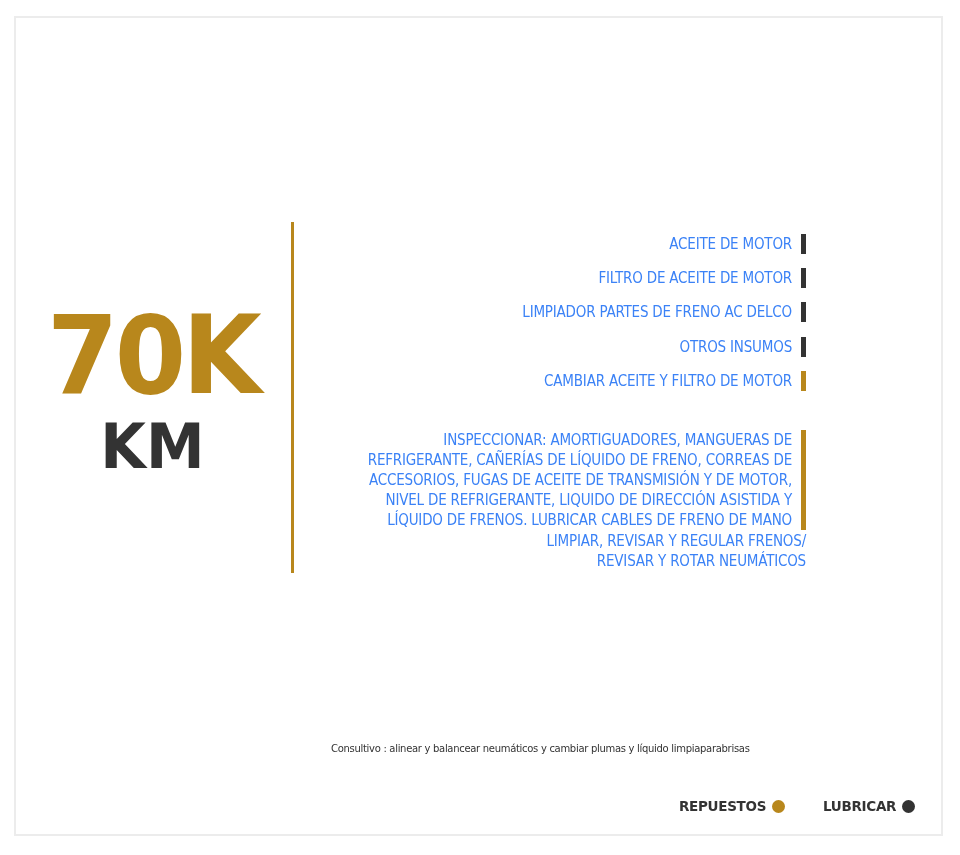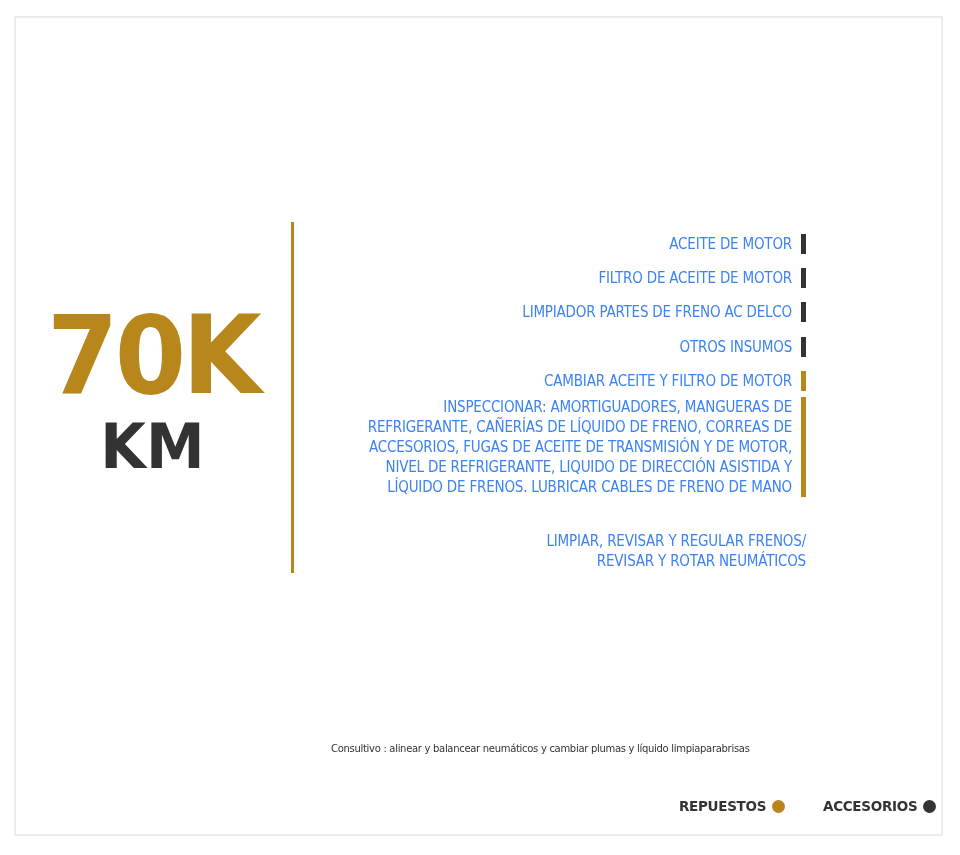--- a/index.html
+++ b/index.html
@@ -45,21 +45,21 @@
     <span class="marker repuesto"></span>
   </div>
   <div class="item" style="top:337px;">
     <span class="item-text">OTROS INSUMOS</span>
     <span class="marker repuesto"></span>
   </div>
   <div class="item" style="top:371px;margin-left:43px;">
     <span class="item-text">CAMBIAR ACEITE Y FILTRO DE MOTOR</span>
     <span class="marker servicio"></span>
   </div>
-  <div class="item" style="top:397px;">
+  <div class="item" style="top:430px;">
     <span class="item-text">INSPECCIONAR: AMORTIGUADORES, MANGUERAS DE
 REFRIGERANTE, CAÑERÍAS DE LÍQUIDO DE FRENO, CORREAS DE
 ACCESORIOS, FUGAS DE ACEITE DE TRANSMISIÓN Y DE MOTOR,
 NIVEL DE REFRIGERANTE, LIQUIDO DE DIRECCIÓN ASISTIDA Y
 LÍQUIDO DE FRENOS. LUBRICAR CABLES DE FRENO DE MANO</span>
     <span class="marker servicio"></span>
   </div>
   <div class="item" style="top:531px;flex-direction:column;">
     <span class="item-text">LIMPIAR, REVISAR Y REGULAR FRENOS/
 REVISAR Y ROTAR NEUMÁTICOS</span>
@@ -67,15 +67,15 @@
   </div>
 </div>
 
 <div class="note">Consultivo :  alinear y balancear neumáticos y cambiar plumas y líquido limpiaparabrisas</div>
 
 <div class="legend" style="left:679px;">
   <span>REPUESTOS</span>
   <span class="dot" style="background:#b8871c;"></span>
 </div>
 <div class="legend" style="left:823px;">
-  <span>ACCESORIOS</span>
+  <span>LUBRICAR</span>
   <span class="dot" style="background:#333333;"></span>
 </div>
 
 </body></html>

